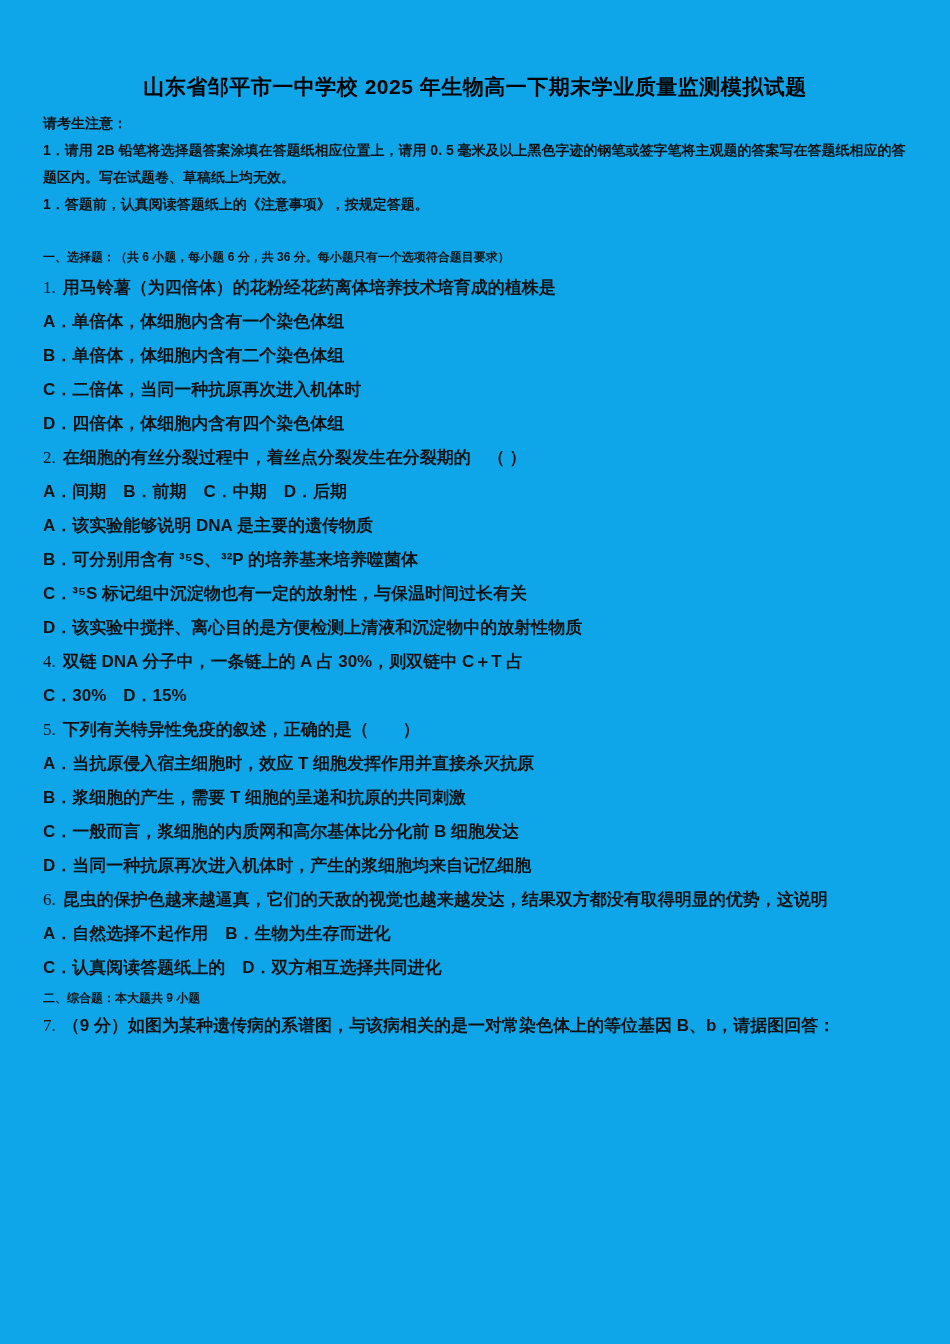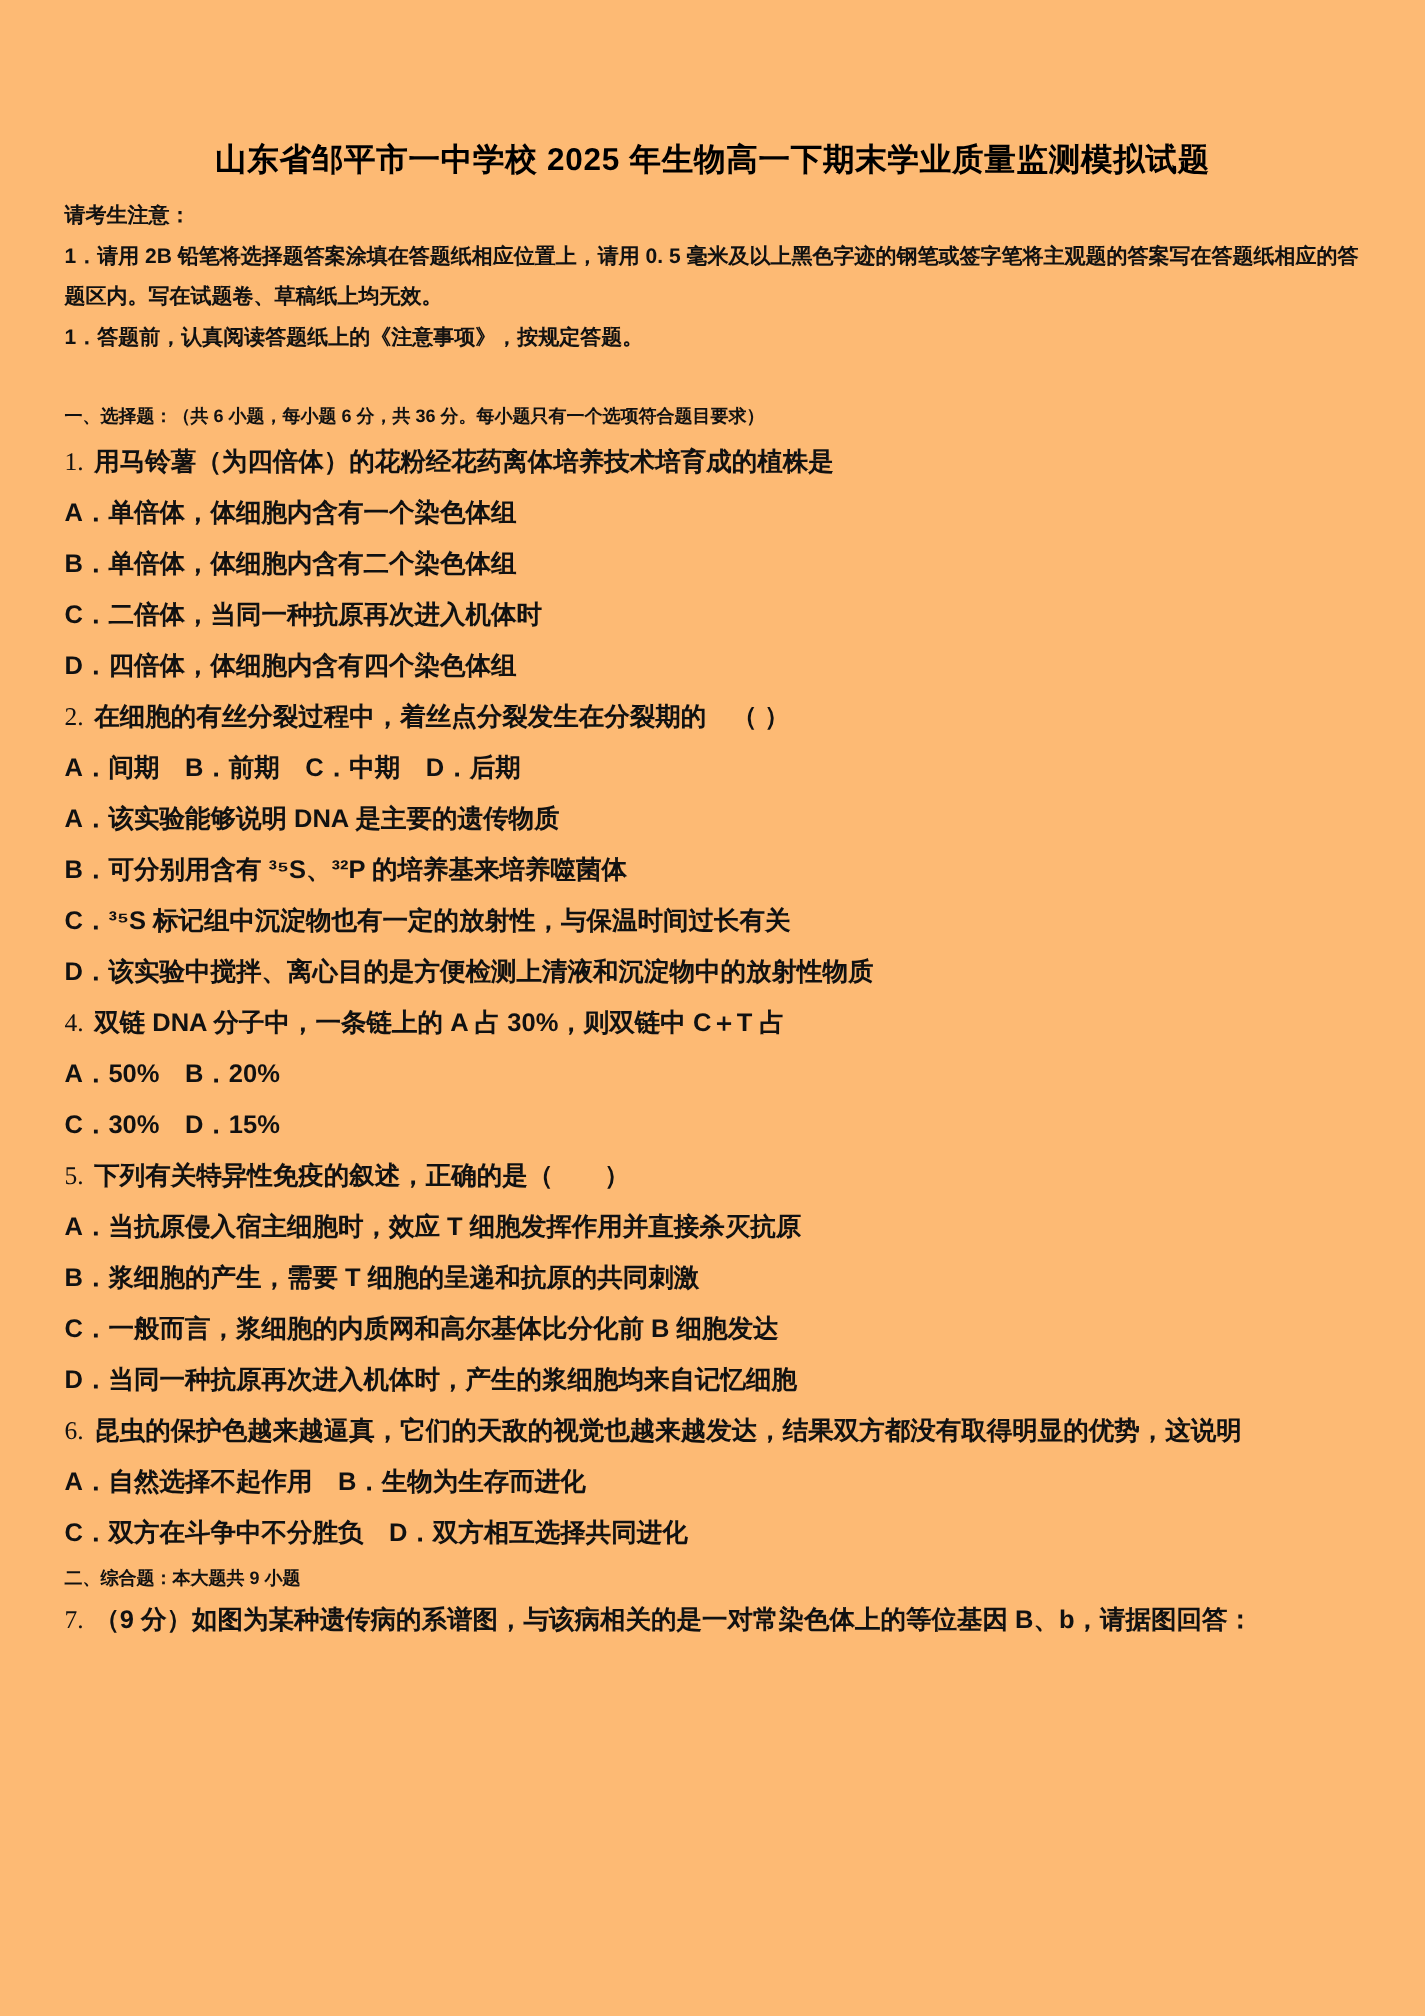--- a/index.html
+++ b/index.html
@@ -1,23 +1,23 @@
 <!DOCTYPE html>
 <html><head>
 <meta charset="utf-8">
 <style>
   html, body { margin: 0; padding: 0; background: #ffffff; }
   .page {
     position: relative;
     width: 950px;
     height: 1344px;
     margin: 0 auto;
-    background: #fdba74;
+    background: #0ea5e9;
     box-sizing: border-box;
-    padding: 92px 43px 0 43px;
+    padding: 72px 43px 0 43px;
     font-family: "Liberation Sans", sans-serif;
     color: #111111;
     overflow: hidden;
   }
   .title {
     margin: 0 0 8px 0;
     font-size: 21px;
     font-weight: 700;
     line-height: 30px;
     text-align: center;
@@ -84,36 +84,35 @@
     <div class="line">A．间期　B．前期　C．中期　D．后期</div>
 
     <div class="line">A．该实验能够说明 DNA 是主要的遗传物质</div>
     <div class="line">B．可分别用含有 ³⁵S、³²P 的培养基来培养噬菌体</div>
     <div class="line">C．³⁵S 标记组中沉淀物也有一定的放射性，与保温时间过长有关</div>
     <div class="line">D．该实验中搅拌、离心目的是方便检测上清液和沉淀物中的放射性物质</div>
 
     <div class="line">
       <span class="qnum">4.</span><span>双链 DNA 分子中，一条链上的 A 占 30%，则双链中 C＋T 占</span>
     </div>
-    <div class="line">A．50%　B．20%</div>
     <div class="line">C．30%　D．15%</div>
 
     <div class="line">
       <span class="qnum">5.</span><span>下列有关特异性免疫的叙述，正确的是（　　）</span>
     </div>
     <div class="line">A．当抗原侵入宿主细胞时，效应 T 细胞发挥作用并直接杀灭抗原</div>
     <div class="line">B．浆细胞的产生，需要 T 细胞的呈递和抗原的共同刺激</div>
     <div class="line">C．一般而言，浆细胞的内质网和高尔基体比分化前 B 细胞发达</div>
     <div class="line">D．当同一种抗原再次进入机体时，产生的浆细胞均来自记忆细胞</div>
 
     <div class="line">
       <span class="qnum">6.</span><span>昆虫的保护色越来越逼真，它们的天敌的视觉也越来越发达，结果双方都没有取得明显的优势，这说明</span>
     </div>
     <div class="line">A．自然选择不起作用　B．生物为生存而进化</div>
-    <div class="line">C．双方在斗争中不分胜负　D．双方相互选择共同进化</div>
+    <div class="line">C．认真阅读答题纸上的　D．双方相互选择共同进化</div>
 
   </div>
 
   <div class="sec-heading">二、综合题：本大题共 9 小题</div>
 
   <div>
     <div class="s2-line">
       <span class="qnum">7.</span><span>（9 分）如图为某种遗传病的系谱图，与该病相关的是一对常染色体上的等位基因 B、b，请据图回答：</span>
     </div>
   </div>

